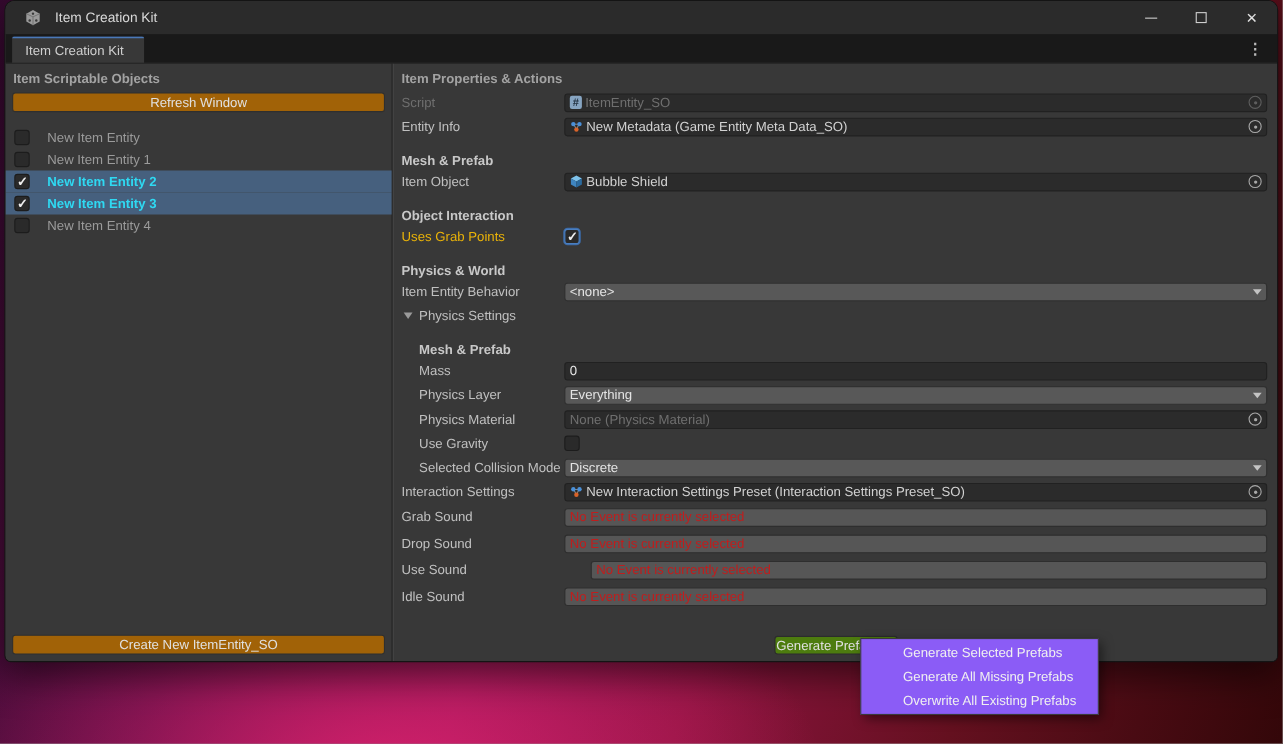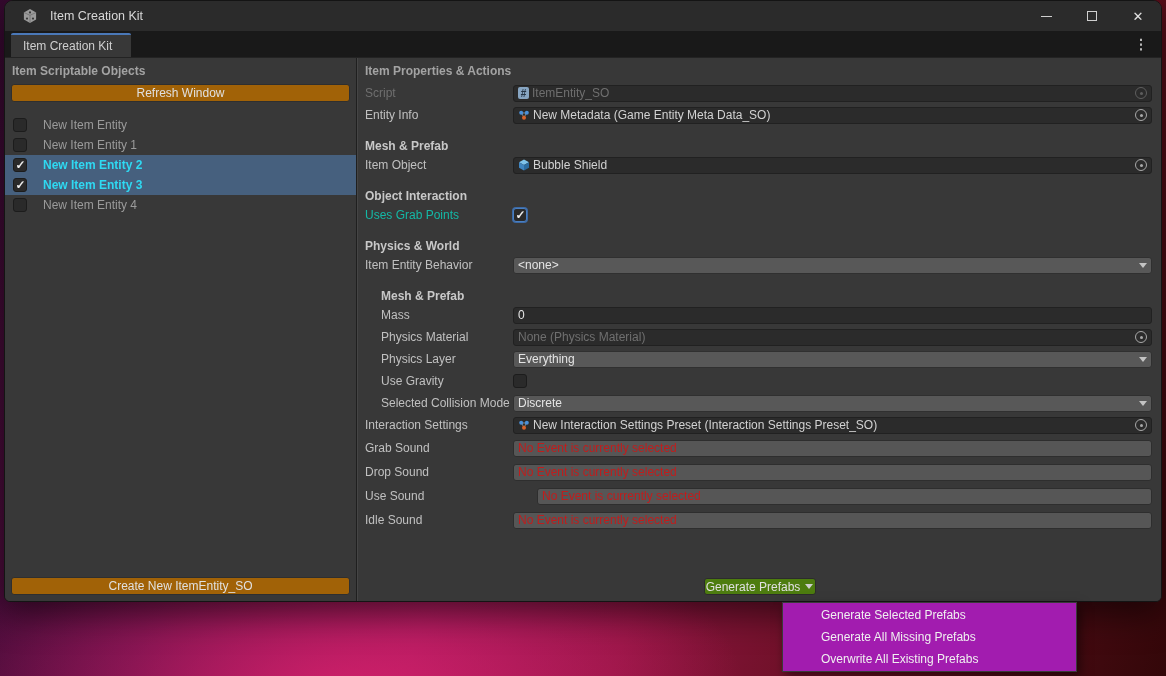--- a/index.html
+++ b/index.html
@@ -66,21 +66,21 @@
   .so-row .so-label { margin-left:16px; }
 
   .spacer { flex:1; }
 
   
   .sec-header { font-weight:bold; color:#c8c8c8; padding:0 7px; height:17px; margin-top:11px; display:flex; align-items:center; }
   .sec-header.sub { padding-left:23px; }
   .prow { height:20px; margin:1px 0; display:flex; align-items:center; padding:0 9px 0 7px; }
   .plabel { width:148px; flex:0 0 148px; color:#c0c0c0; white-space:nowrap; overflow:hidden; }
   .plabel.disabled { color:#6f6f6f; }
-  .plabel.blue { color:#14b8a6; }
+  .plabel.blue { color:#eab308; }
   .prow.indent .plabel { padding-left:16px; }
 
   .field {
     flex:1; height:17px; display:flex; align-items:center; min-width:0;
     border-radius:3px; padding:0 4px; position:relative;
   }
   .field.obj { background:#2b2b2b; border:1px solid #212121; color:#d2d2d2; }
   .field.obj.disabled { color:#6f6f6f; }
   .field.text { background:#2b2b2b; border:1px solid #212121; color:#e6e6e6; }
   .field.dropdown { background:#585858; border:1px solid #303030; color:#e4e4e4; }
@@ -102,22 +102,22 @@
   .ficon { margin-right:3px; display:flex; align-items:center; flex:0 0 auto; }
   .script-glyph { width:11px; height:12px; background:#87a5c2; border-radius:2px; color:#243445; font-size:10px; font-weight:bold; display:flex; align-items:center; justify-content:center; }
   .script-glyph::before { content:"#"; }
 
   .bottom-bar-right { display:flex; justify-content:center; margin-bottom:6px; }
   .gen-btn { width:112px; height:17px; font-size:12px; background:#4d7c0f; border:1px solid #2c2c2c; }
   .gen-btn .dd-arrow { border-top-color:#cfcfcf; margin-left:5px; }
 
   
   .context-menu {
-    position:absolute; left:782px; top:602px; width:295px;
-    background:#a21caf; border:1px solid #3a3a3a; box-shadow:3px 4px 10px rgba(0,0,0,.5);
+    position:absolute; left:782px; top:580px; width:217px;
+    background:#8b5cf6; border:1px solid #3a3a3a; box-shadow:3px 4px 10px rgba(0,0,0,.5);
     padding:1px 0; z-index:10;
   }
   .menu-item { height:22px; line-height:22px; padding-left:38px; color:#f0f0f0; font-size:12px; white-space:nowrap; cursor:default; }
 </style>
 </head>
 <body>
 
 <div class="window">
 
   <div class="titlebar">
@@ -244,43 +244,47 @@
       <div class="sec-header">Physics &amp; World</div>
 
       <div class="prow">
         <span class="plabel">Item Entity Behavior</span>
         <div class="field dropdown">
           <span class="fval">&lt;none&gt;</span>
           <span class="dd-arrow"></span>
         </div>
       </div>
 
+      <div class="prow">
+        <span class="fold-arrow"></span>
+        <span class="fold-label">Physics Settings</span>
+      </div>
 
       <div class="sec-header sub">Mesh &amp; Prefab</div>
 
       <div class="prow indent">
         <span class="plabel">Mass</span>
         <div class="field text">
           <span class="fval">0</span>
+        </div>
+      </div>
+
+      <div class="prow indent">
+        <span class="plabel">Physics Layer</span>
+        <div class="field dropdown">
+          <span class="fval">Everything</span>
+          <span class="dd-arrow"></span>
         </div>
       </div>
 
       <div class="prow indent">
         <span class="plabel">Physics Material</span>
         <div class="field obj disabled">
           <span class="fval">None (Physics Material)</span>
           <span class="picker"></span>
-        </div>
-      </div>
-
-      <div class="prow indent">
-        <span class="plabel">Physics Layer</span>
-        <div class="field dropdown">
-          <span class="fval">Everything</span>
-          <span class="dd-arrow"></span>
         </div>
       </div>
 
       <div class="prow indent">
         <span class="plabel">Use Gravity</span>
         <span class="checkbox"></span>
       </div>
 
       <div class="prow indent">
         <span class="plabel">Selected Collision Mode</span>

